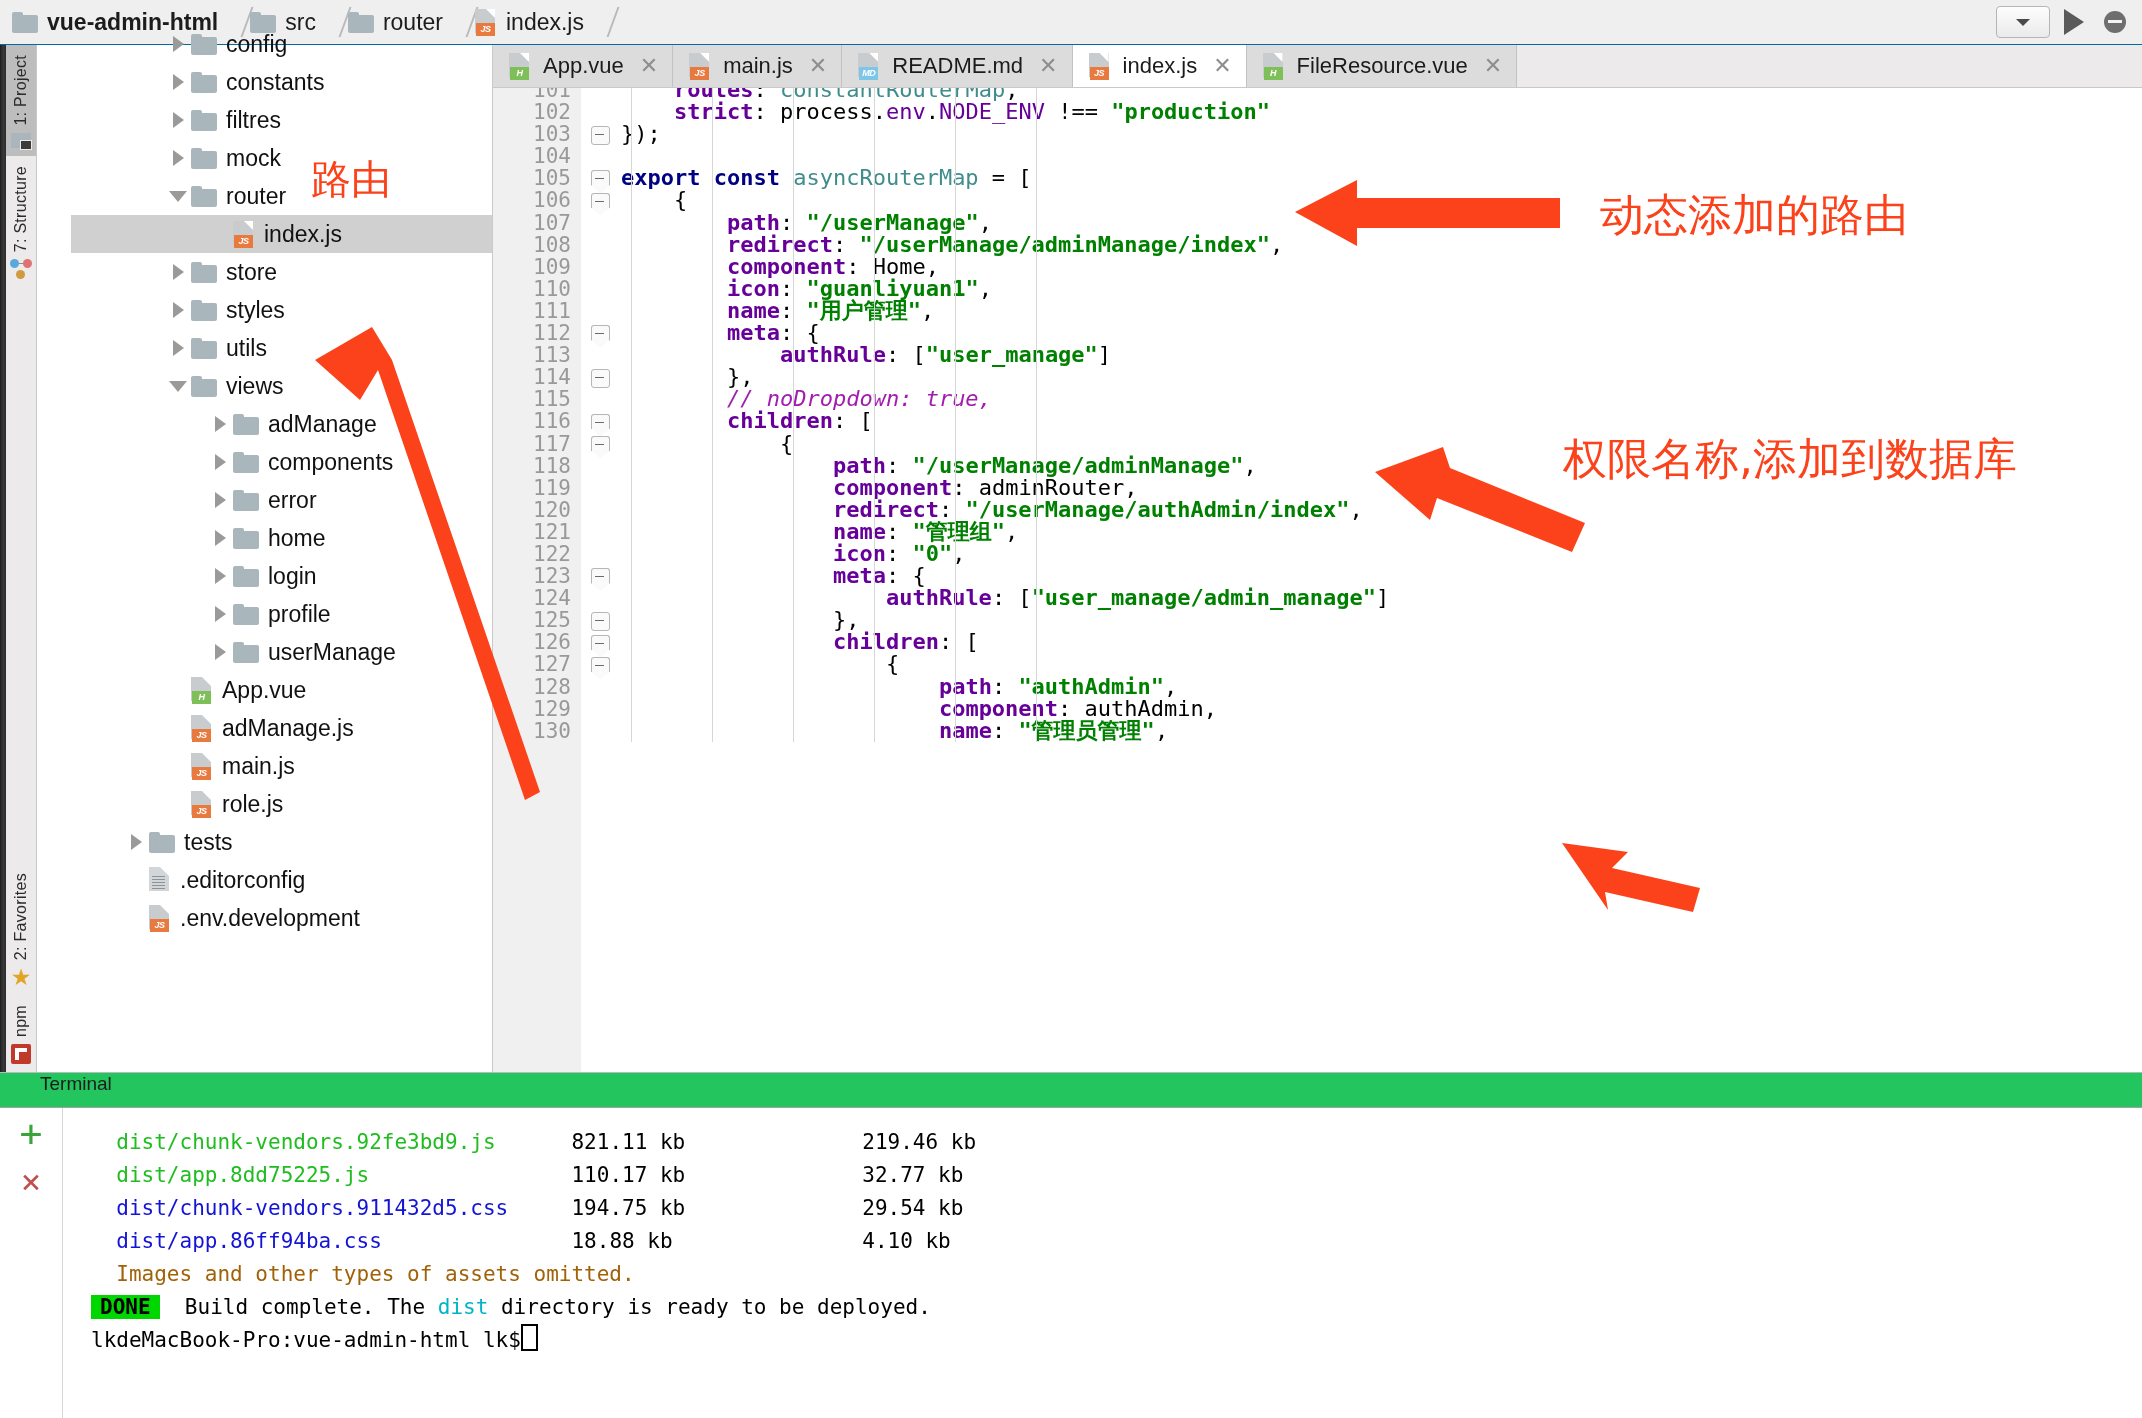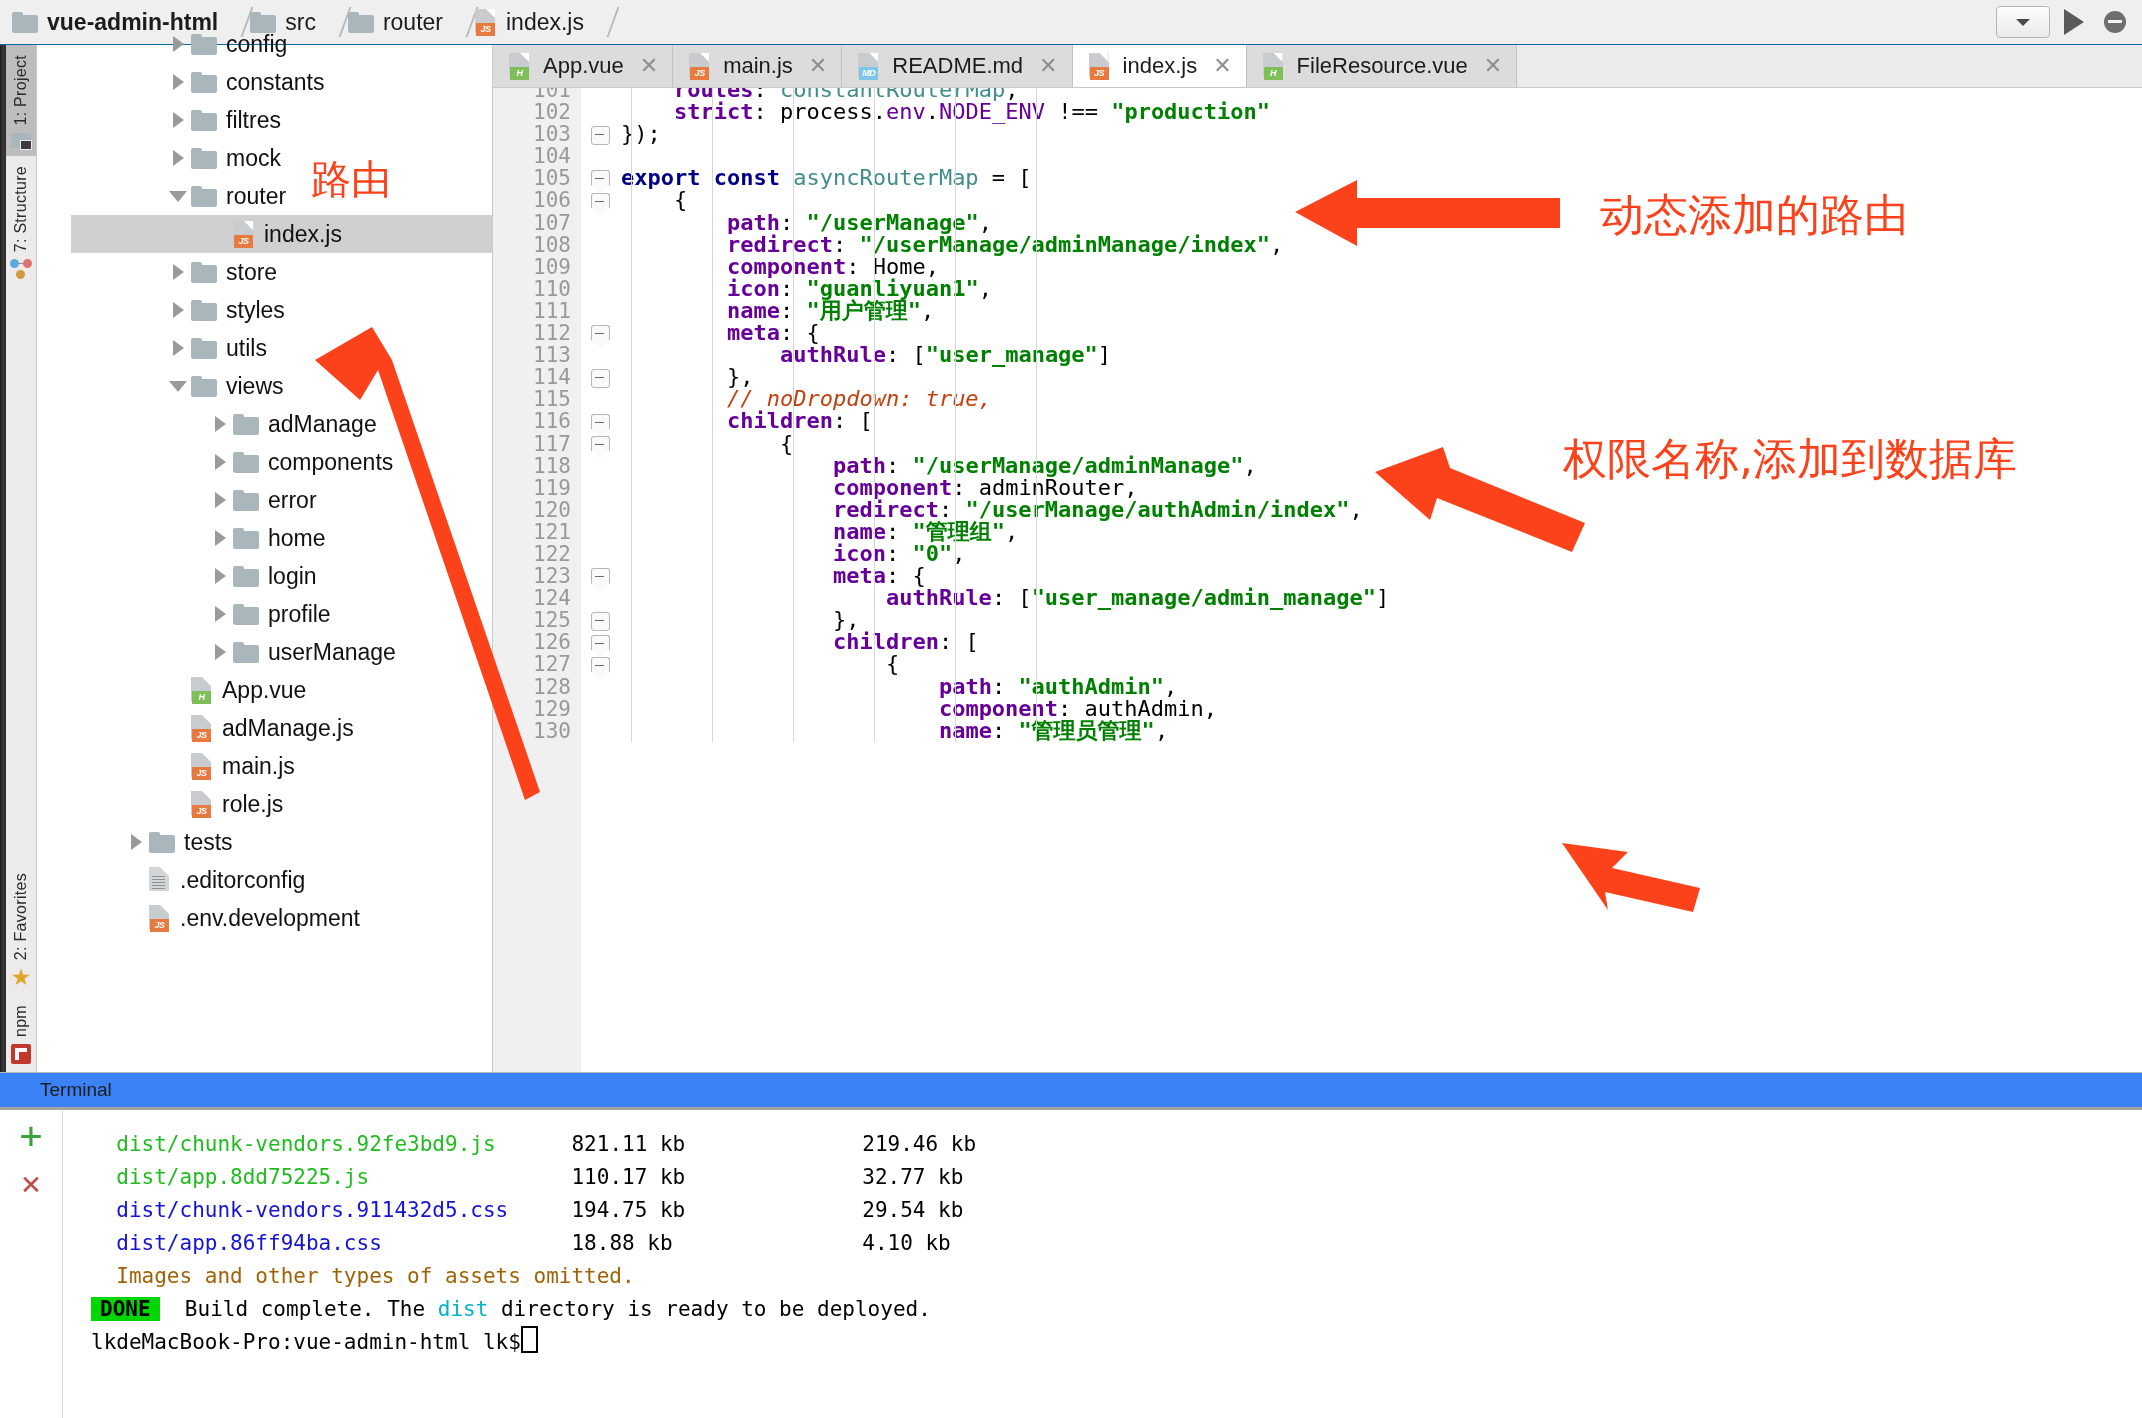--- a/index.html
+++ b/index.html
@@ -120,35 +120,35 @@
   .gutter{width:88px;min-width:88px;background:#f0f0f0;text-align:right;padding-right:10px;box-sizing:border-box;}
   .foldcol{width:40px;min-width:40px;background:#fff;position:relative;}
   .codearea{flex:1;position:relative;overflow:hidden;}
   .ln-n{font-family:"DejaVu Sans Mono", monospace;font-size:21px;color:#999;height:22.1px;line-height:22.1px;}
   .cl{font-family:"DejaVu Sans Mono", monospace;font-size:22px;height:22.1px;line-height:22.1px;white-space:pre;color:#000;}
   .k{color:#000083;font-weight:bold;}
   .pk{color:#660099;font-weight:bold;}
   .str{color:#008000;font-weight:bold;}
   .id{color:#000;}
   .teal{color:#3f8c8c;}
-  .cm{color:#c2410c;font-style:italic;}
+  .cm{color:#a21caf;font-style:italic;}
   .pu{color:#660099;}
   .fold-h{position:absolute;left:10px;width:17px;height:17px;border:1px solid #b6b6b6;background:#fafafa;}
   .fold-h i{position:absolute;left:3px;top:7px;width:9px;height:1px;background:#6b6b6b;}
   .fold-h.rd{border-radius:3px;}
   .fold-h.tp{border-radius:3px 3px 0 0;border-bottom:none;height:14px;}
   .fold-h.tp:after{content:"";position:absolute;left:-1px;top:14px;width:17px;height:8px;
      background:#fafafa;border-left:1px solid #b6b6b6;border-right:1px solid #b6b6b6;
      clip-path:polygon(0 0,100% 0,50% 100%);}
   .indent-g{position:absolute;top:0;bottom:0;width:1px;background:#d6d6d6;}
   .codescroll{position:absolute;left:0;top:0;right:0;}
 
   
   .termwrap{height:345px;min-height:345px;display:flex;flex-direction:column;background:#fff;border-top:1px solid #b9b9b9;}
-  .termhead{height:34px;min-height:34px;background:#3b82f6;display:flex;align-items:center;padding-left:40px;border-bottom:3px solid #a3a3a3;}
+  .termhead{height:34px;min-height:34px;background:#22c55e;display:flex;padding-left:40px;border-bottom:1px solid #a3a3a3;}
   .termhead .t{font-size:19px;color:#1c1c1c;}
   .termbody{flex:1;display:flex;min-height:0;}
   .termrail{width:62px;min-width:62px;background:#fff;border-right:1px solid #d6d6d6;padding-top:10px;
      display:flex;flex-direction:column;align-items:center;gap:18px;}
   .plus{font-size:38px;line-height:30px;color:#3aa33a;font-family:"DejaVu Sans Mono",monospace;}
   .xmark{font-size:34px;line-height:30px;color:#c0504d;font-family:"DejaVu Sans Mono",monospace;}
   .termout{flex:1;padding:18px 0 0 28px;overflow:hidden;}
   .tl{font-family:"DejaVu Sans Mono", monospace;font-size:21px;line-height:33px;color:#000;white-space:pre;}
   .tgreen{color:#1fbd1f;}
   .tblue{color:#1414d6;}

